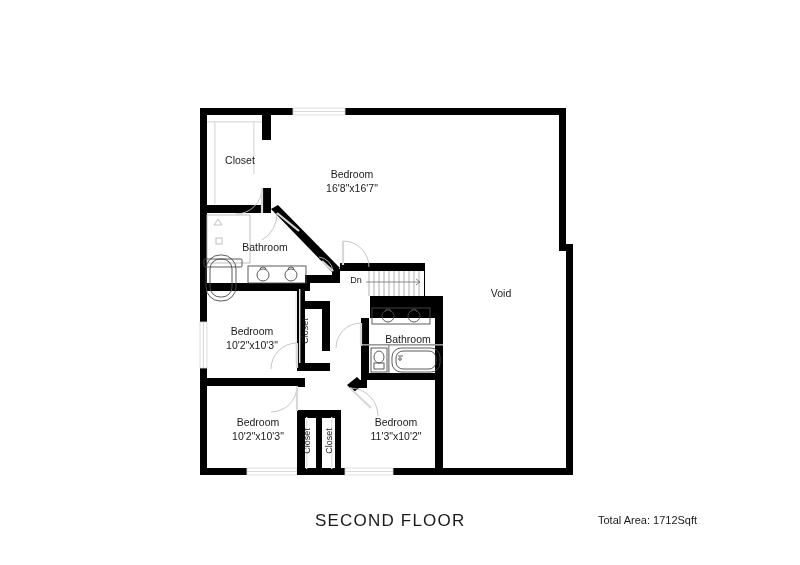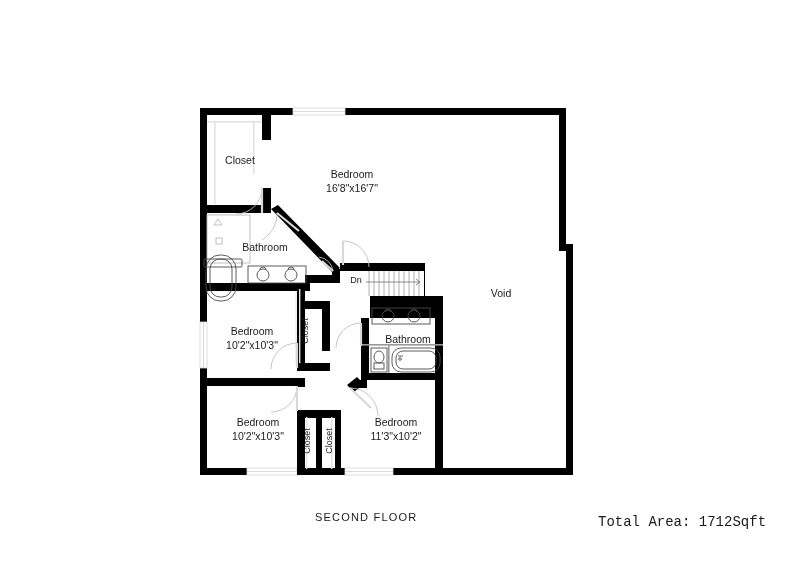--- a/index.html
+++ b/index.html
@@ -42,31 +42,31 @@
     fill: #1a1a1a;
     font-size: 9px;
     text-anchor: middle;
     dominant-baseline: middle;
   }
   .floor-title {
     position: absolute;
     left: 315px;
     top: 478px;
     font-family: "Liberation Sans", sans-serif;
-    font-size: 11px;
+    font-size: 17px;
     letter-spacing: 1.2px;
     color: #1a1a1a;
     white-space: nowrap;
   }
   .total-area {
     position: absolute;
     left: 598px;
     top: 481px;
-    font-family: Liberation Mono, monospace;
-    font-size: 14px;
+    font-family: Liberation Sans, sans-serif;
+    font-size: 11px;
     color: #1a1a1a;
     white-space: nowrap;
   }
   .watermark {
     position: absolute;
     left: 4px;
     top: 528px;
     font-family: "Liberation Sans", sans-serif;
     font-size: 20px;
     letter-spacing: 1px;

